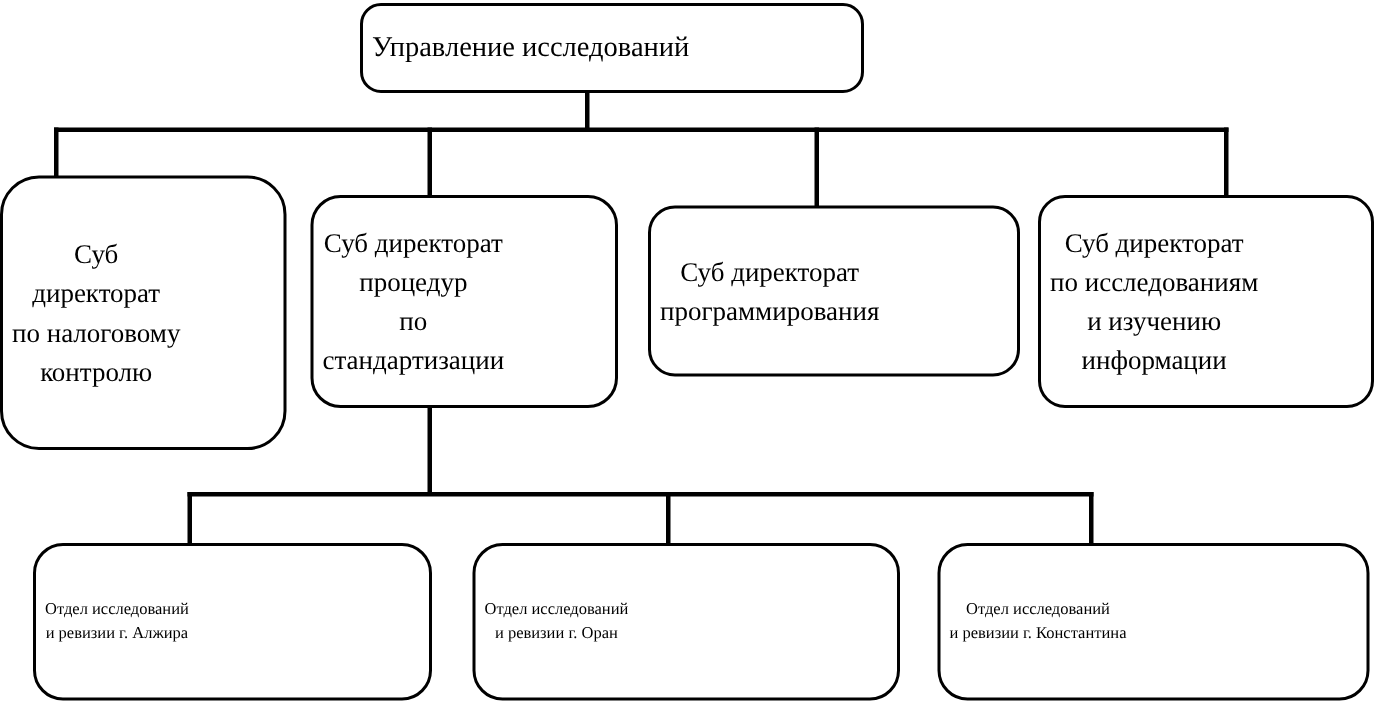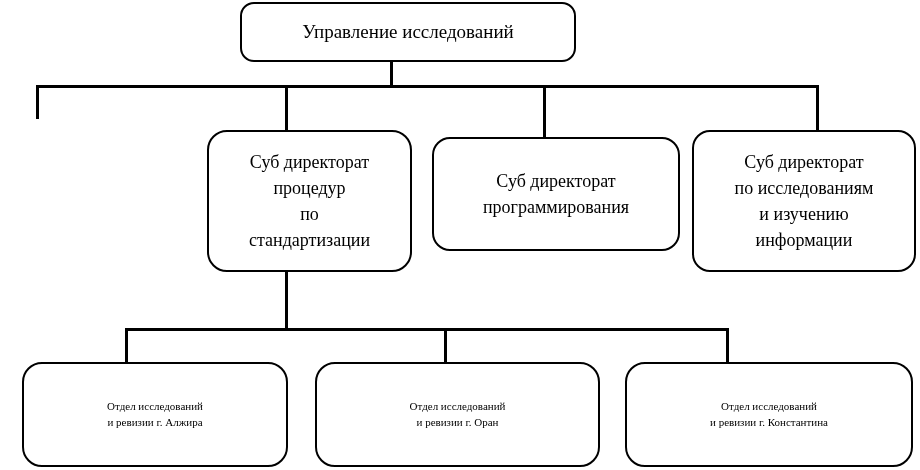--- a/index.html
+++ b/index.html
@@ -15,21 +15,21 @@
     overflow: hidden;
     font-family: "Liberation Serif", "DejaVu Serif", serif;
   }
   .node {
     position: absolute;
     box-sizing: border-box;
     border: 2px solid #000000;
     background: #ffffff;
     display: flex;
     align-items: center;
-    justify-content: center;
+    justify-content: flex-start;
     text-align: center;
     color: #000000;
     z-index: 2;
   }
   .node .node-label {
     display: block;
     line-height: 1.45;
     padding: 0 6px;
     white-space: pre-line;
   }
@@ -135,20 +135,26 @@
   <div class="conn v" id="conn-std-stem"></div>
   <div class="conn h" id="conn-bus-2"></div>
   <div class="conn v" id="conn-drop-alger"></div>
   <div class="conn v" id="conn-drop-oran"></div>
   <div class="conn v" id="conn-drop-const"></div>
 
   <div class="node lvl1" id="node-root">
     <span class="node-label">Управление исследований</span>
   </div>
 
+  <div class="node lvl2" id="node-tax">
+    <span class="node-label">Суб
+директорат
+по налоговому
+контролю</span>
+  </div>
   <div class="node lvl2" id="node-standard">
     <span class="node-label">Суб директорат
 процедур
 по
 стандартизации</span>
   </div>
   <div class="node lvl2" id="node-programming">
     <span class="node-label">Суб директорат
 программирования</span>
   </div>

